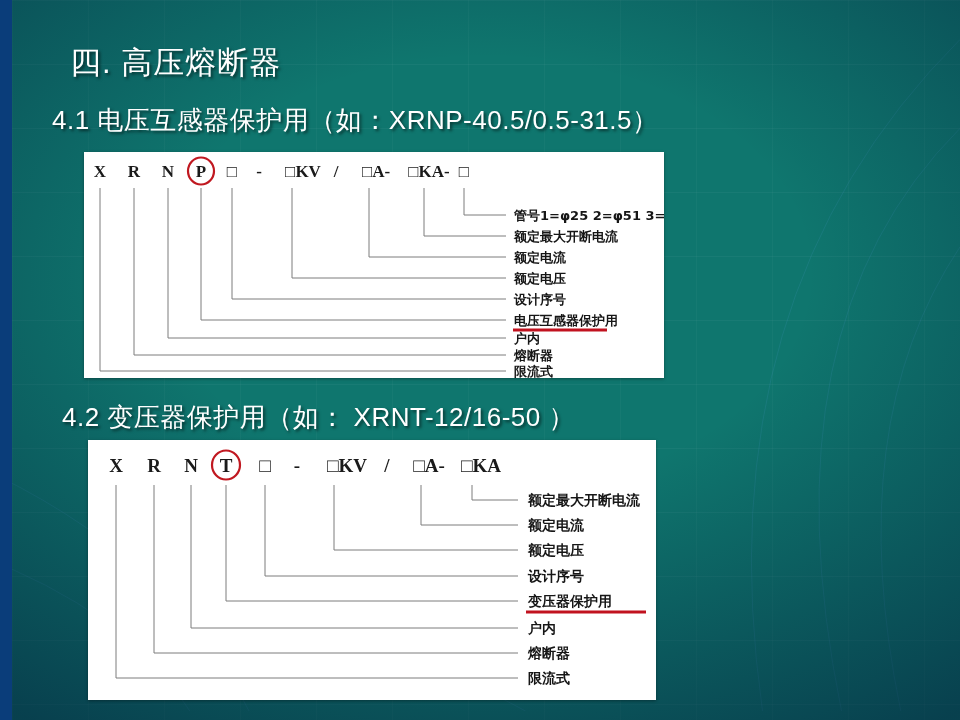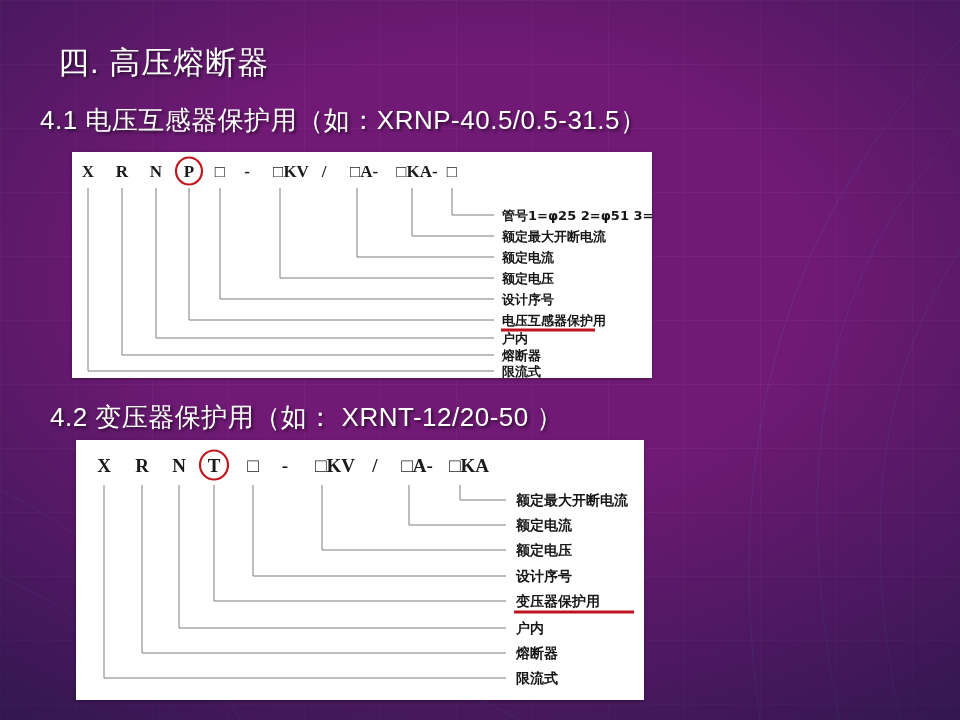--- a/index.html
+++ b/index.html
@@ -7,21 +7,22 @@
     width:960px;height:720px;overflow:hidden;
     font-family:"Liberation Sans","DejaVu Sans",sans-serif;
     position:relative;background:#0a3d7a;
   }
   #slide{
     position:absolute;inset:0;
     background:
       radial-gradient(ellipse 120% 90% at 42% 30%, rgba(20,120,210,0.55) 0%, rgba(12,80,170,0.25) 45%, rgba(5,35,85,0.0) 75%),
       linear-gradient(160deg,#0b55a8 0%,#0a5cb4 22%,#0a52a2 48%,#07356f 78%,#052palette 100%),
       linear-gradient(to bottom,#0a57ac 0%,#0a57ac 55%,#063b7d 80%,#04295c 100%);
-    background-color:#701a75;
+    background-color:#0f766e;
+    margin-left:12px;
   }
   #texture{
     position:absolute;inset:0;
     background-image:
       repeating-linear-gradient(to bottom, rgba(255,255,255,0.045) 0px, rgba(255,255,255,0.045) 1px, rgba(255,255,255,0) 1px, rgba(255,255,255,0) 64px),
       repeating-linear-gradient(to right, rgba(255,255,255,0.035) 0px, rgba(255,255,255,0.035) 1px, rgba(255,255,255,0) 1px, rgba(255,255,255,0) 76px);
     opacity:.9;pointer-events:none;
   }
   #vignette{
     position:absolute;inset:0;pointer-events:none;
@@ -70,21 +71,21 @@
       <path d="M 960 250 Q 840 430 900 720"></path>
       <path d="M -40 470 Q 160 560 240 720"></path>
       <path d="M -40 560 Q 120 620 180 720"></path>
       <path d="M 300 700 Q 420 660 520 720"></path>
     </g>
   </svg>
   <div id="vignette"></div>
 
   <div class="title-main">四. 高压熔断器</div>
   <div class="title-sub" id="sub1">4.1  电压互感器保护用（如：XRNP-40.5/0.5-31.5）</div>
-  <div class="title-sub" id="sub2">4.2  变压器保护用（如： XRNT-12/20-50 ）</div>
+  <div class="title-sub" id="sub2">4.2  变压器保护用（如： XRNT-12/16-50 ）</div>
 
   <div class="diagram" id="dia1">
     <svg viewBox="0 0 580 226" preserveAspectRatio="none">
 
       <g class="sym" font-size="17" text-anchor="middle">
         <text x="16" y="25">X</text>
         <text x="50" y="25">R</text>
         <text x="84" y="25">N</text>
         <text x="117" y="25">P</text>
         <text x="148" y="25">□</text>

